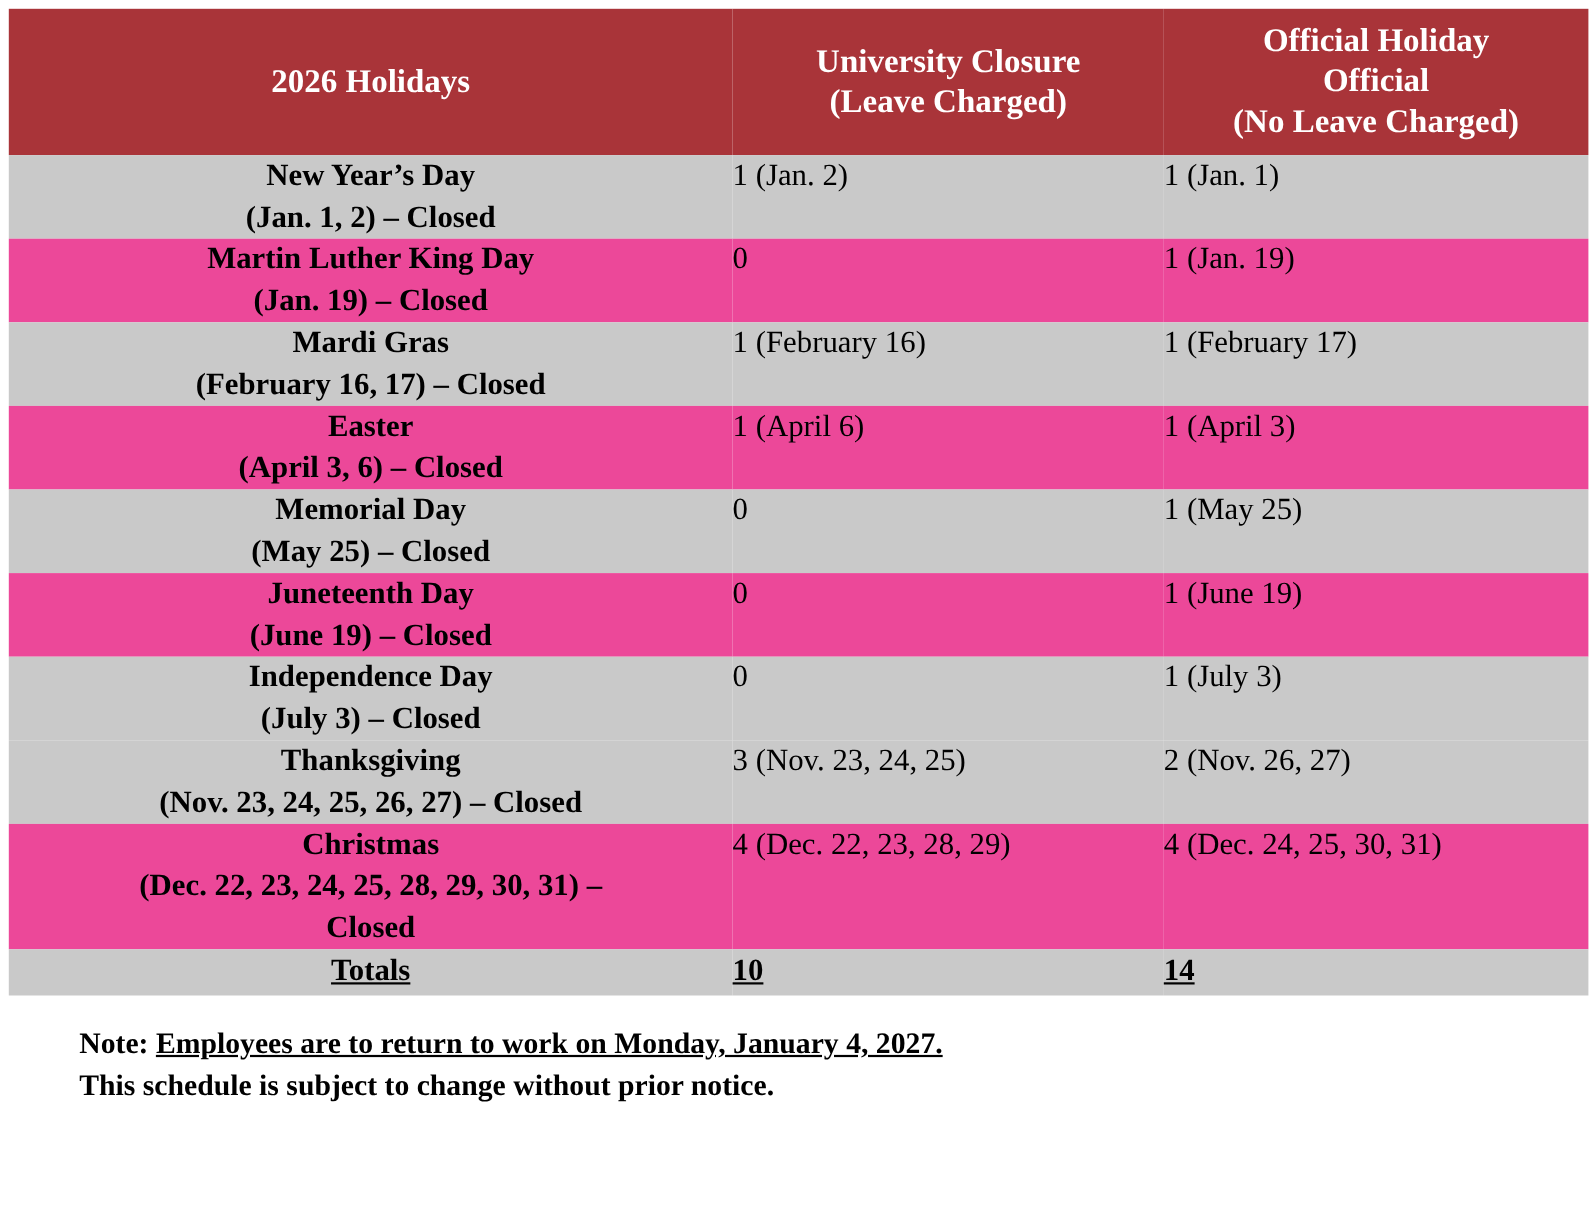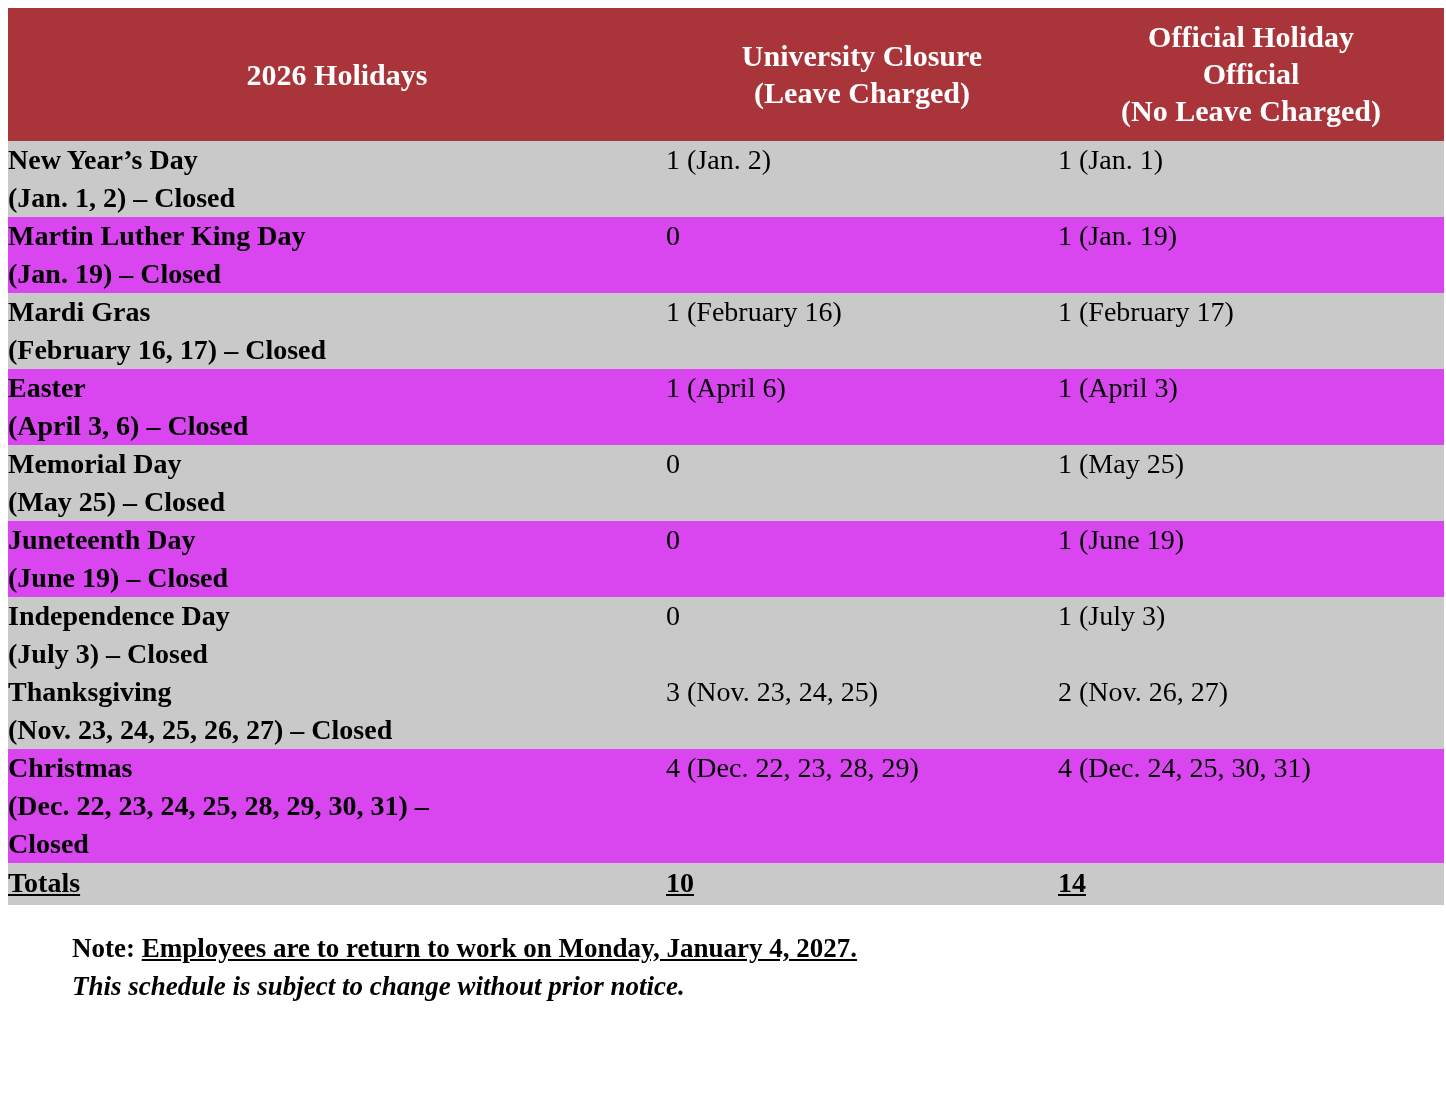--- a/index.html
+++ b/index.html
@@ -49,25 +49,25 @@
   thead tr.header-row th.col-holiday {
     padding-top: 36px;
     padding-bottom: 36px;
   }
 
   tbody td {
     font-size: 28px;
     line-height: 38px;
   }
   tbody tr.shade-dark td { background: #c9c9c9; }
-  tbody tr.shade-light td { background: #d946ef; }
+  tbody tr.shade-light td { background: #ec4899; }
 
   td.name-cell {
     font-weight: bold;
-    text-align: left;
+    text-align: center;
     padding: 5px 8px 6px 8px;
   }
   td.num-cell {
     text-align: left;
     padding: 7px 6px 6px 6px;
     font-weight: normal;
   }
   td.num-cell.totals-val {
     font-weight: bold;
   }
@@ -93,21 +93,20 @@
     font-weight: bold;
   }
   .note-label {
     font-weight: bold;
   }
   .note-underline {
     font-weight: bold;
     text-decoration: underline;
   }
   .note-line2 {
-    font-style: italic;
     font-weight: bold;
     margin-top: 4px;
   }
 </style>
 </head>
 <body>
 
 <div class="page">
 
   <table class="holiday-table">

